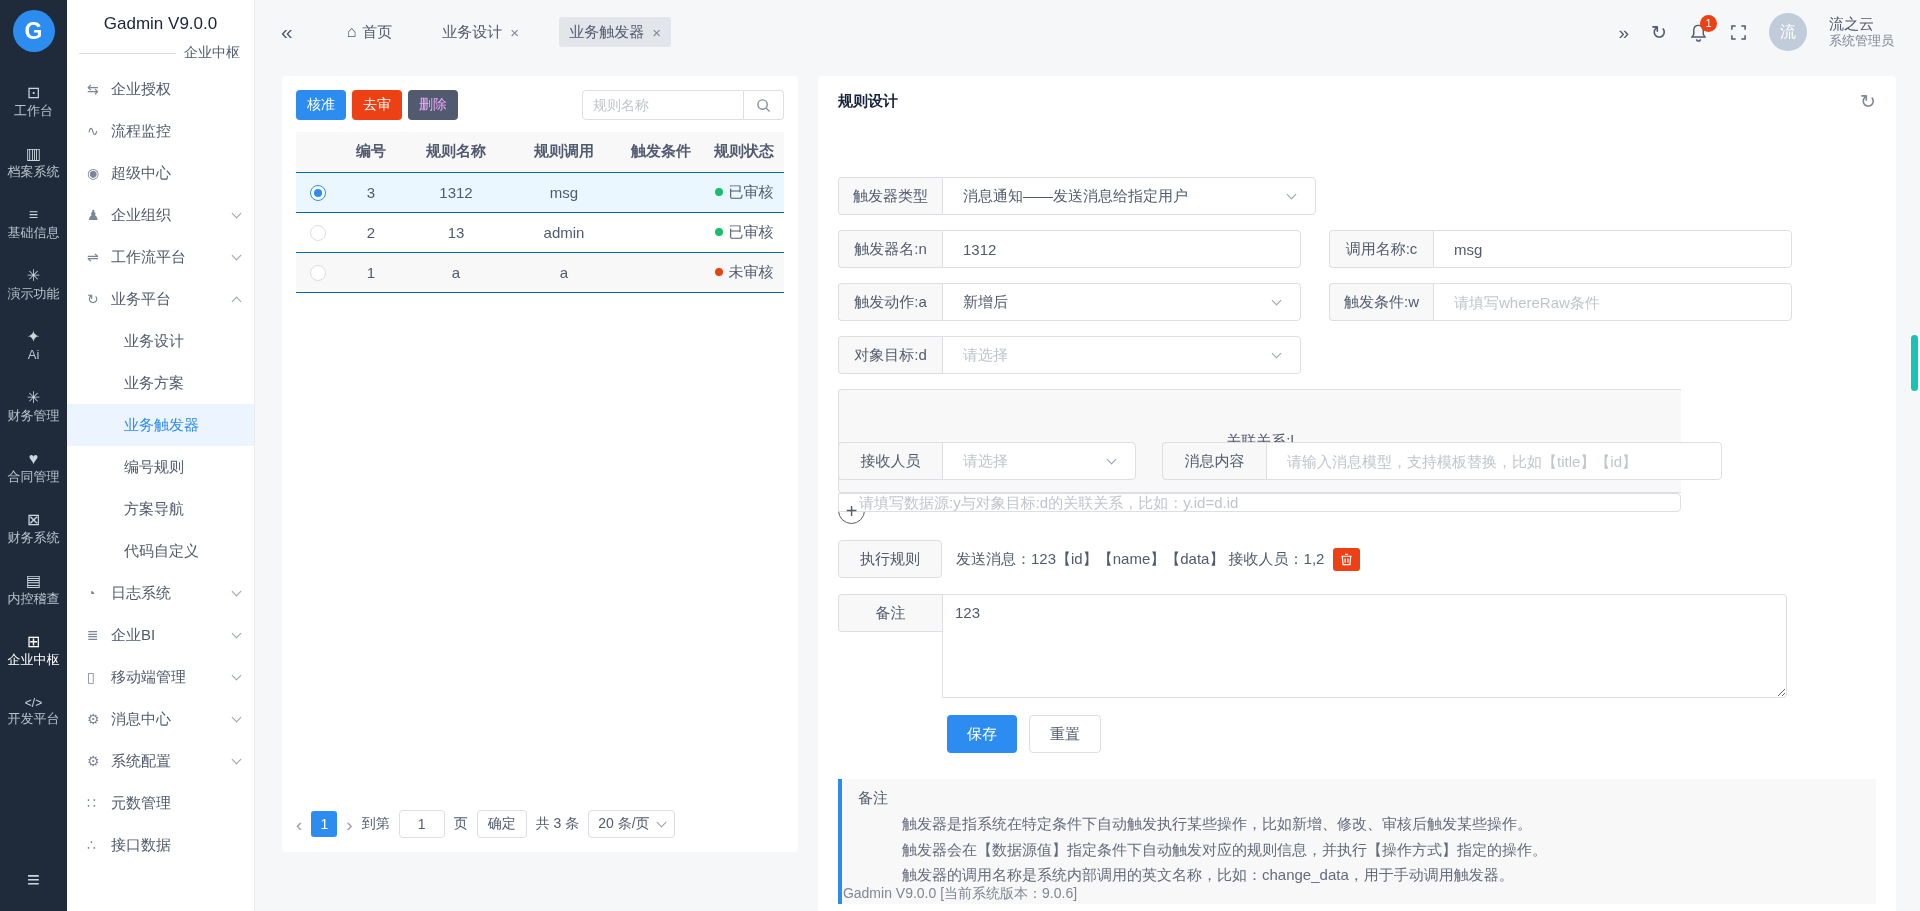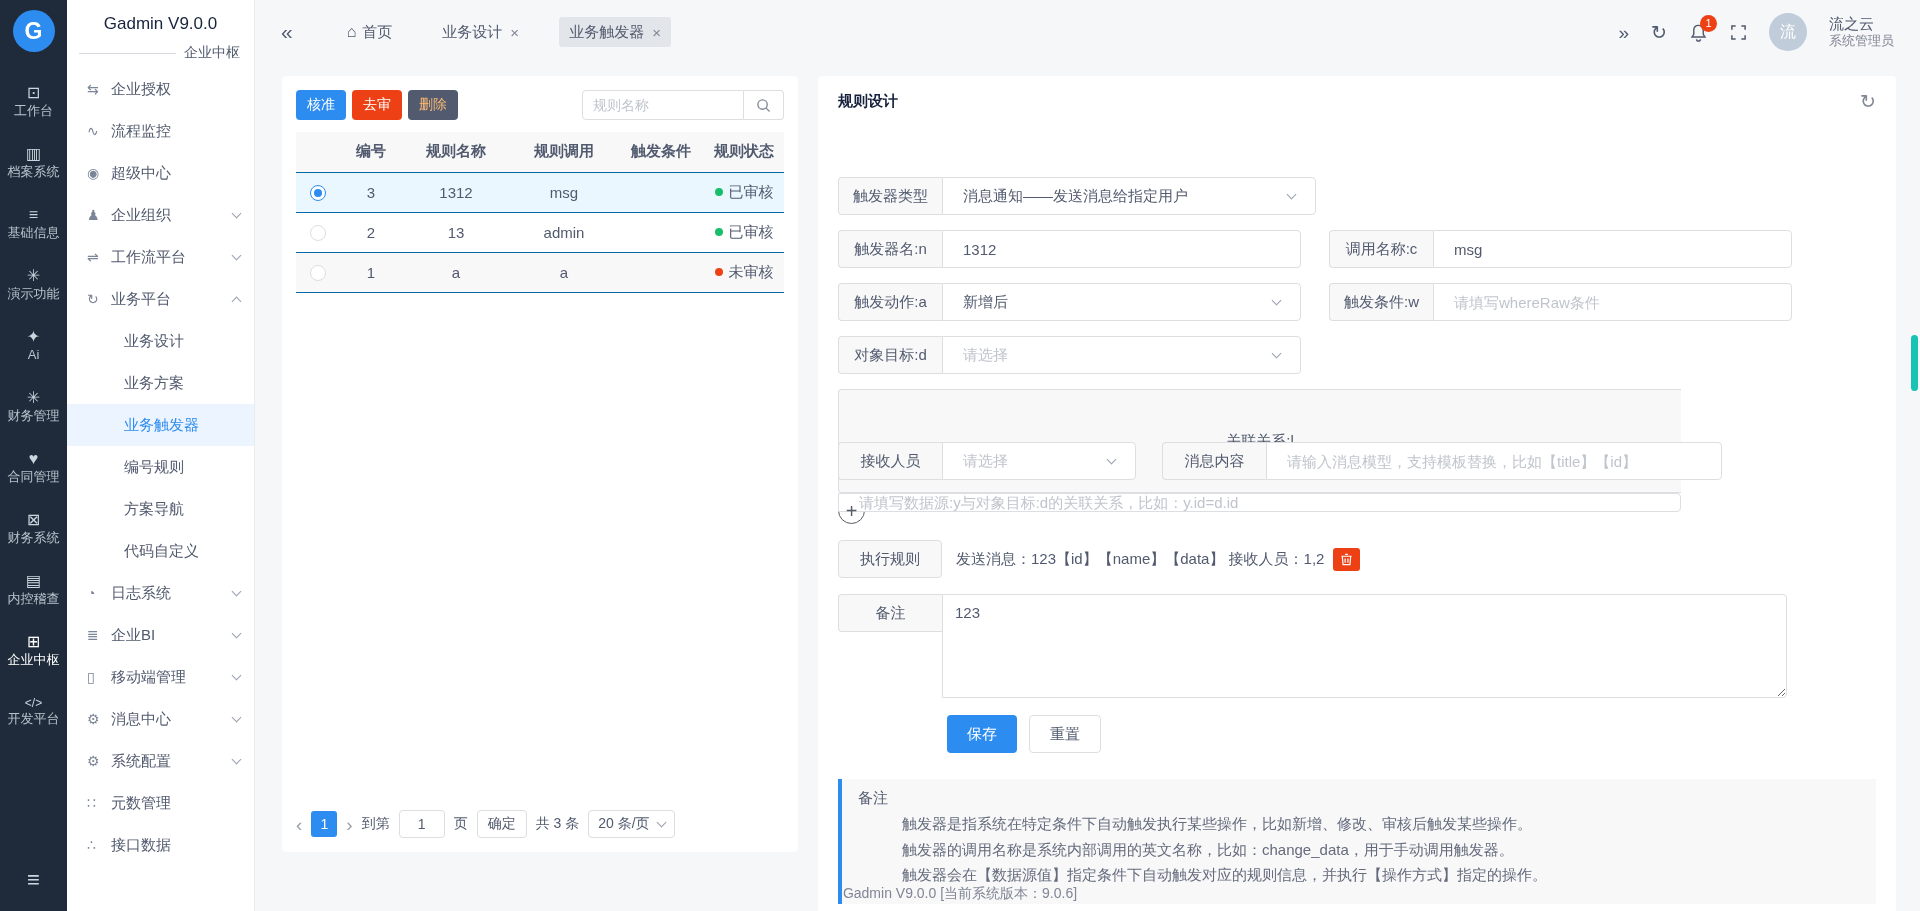--- a/index.html
+++ b/index.html
@@ -50,21 +50,21 @@
   
   .main { position:absolute; left:255px; right:0; top:64px; bottom:0; display:flex; gap:20px; padding:12px 24px 0 27px;}
   .card { background:#fff; border-radius:4px; }
   .list-card { width:516px; height:776px; padding:14px; display:flex; flex-direction:column; }
   .form-card { flex:1; padding:16px 20px 20px; align-self:flex-start; }
   
   .toolbar { display:flex; align-items:center; gap:6px; margin-bottom:12px;}
   .btn { border:none; border-radius:4px; height:30px; padding:0 11px; font-size:14px; cursor:pointer; font-family:inherit;}
   .b-pri { background:#2d8cf0; color:#fff;}
   .b-err { background:#ed4014; color:#fff;}
-  .b-dark { background:#515a6e; color:#fdba74;}
+  .b-dark { background:#515a6e; color:#f0abfc;}
   .b-def { background:#fff; color:#515a6e; border:1px solid #dcdee2; height:28px; padding:0 10px; font-size:14px;}
   .search { margin-left:auto; display:flex; }
   .search input { width:162px; height:30px; border:1px solid #dcdee2; border-radius:4px 0 0 4px; padding:0 10px; font-size:14px; color:#515a6e; outline:none; font-family:inherit;}
   .search input::placeholder { color:#c0c4cc; }
   .sbtn { width:40px; height:30px; border:1px solid #dcdee2; border-left:none; border-radius:0 4px 4px 0; background:#fff; cursor:pointer; display:flex; align-items:center; justify-content:center;}
   
   table { width:100%; border-collapse:collapse; }
   th, td { height:40px; font-size:15px; text-align:center; border-bottom:1px solid #0369a1; }
   th { background:#f8f8f9; color:#515a6e; font-weight:bold; }
   td { color:#515a6e; }
@@ -482,19 +482,19 @@
     </div>
 
     <div class="btn-row">
       <button class="btn-lg b-save">保存</button>
       <button class="btn-lg b-reset">重置</button>
     </div>
 
     <div class="tip">
       <div class="tip-title">备注</div>
       <p>触发器是指系统在特定条件下自动触发执行某些操作，比如新增、修改、审核后触发某些操作。</p>
+      <p>触发器会在【数据源值】指定条件下自动触发对应的规则信息，并执行【操作方式】指定的操作。</p>
       <p>触发器的调用名称是系统内部调用的英文名称，比如：change_data，用于手动调用触发器。</p>
-      <p>触发器会在【数据源值】指定条件下自动触发对应的规则信息，并执行【操作方式】指定的操作。</p>
     </div>
   </section>
 </div>
 
 <div class="scroll-thumb"></div>
 
 </body></html>

